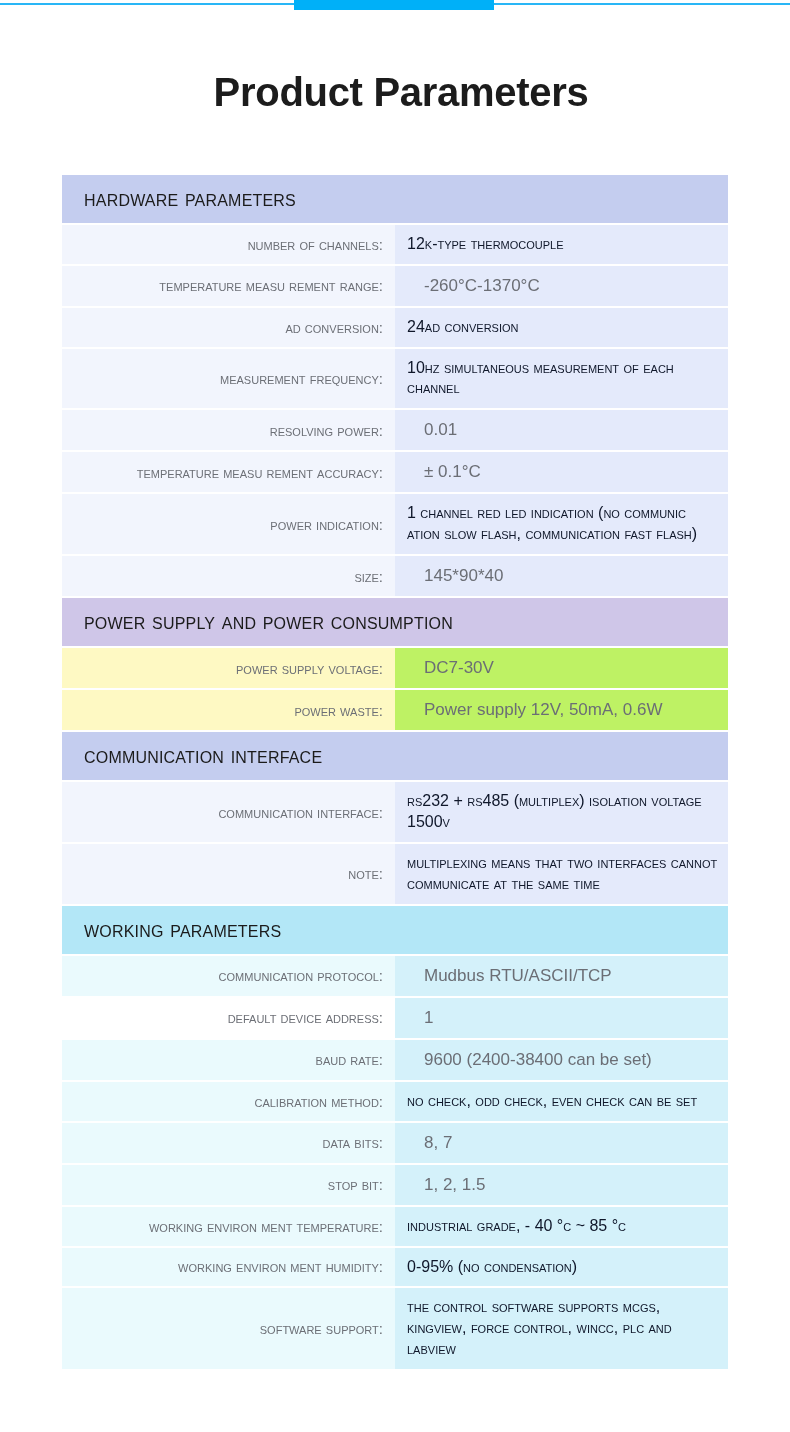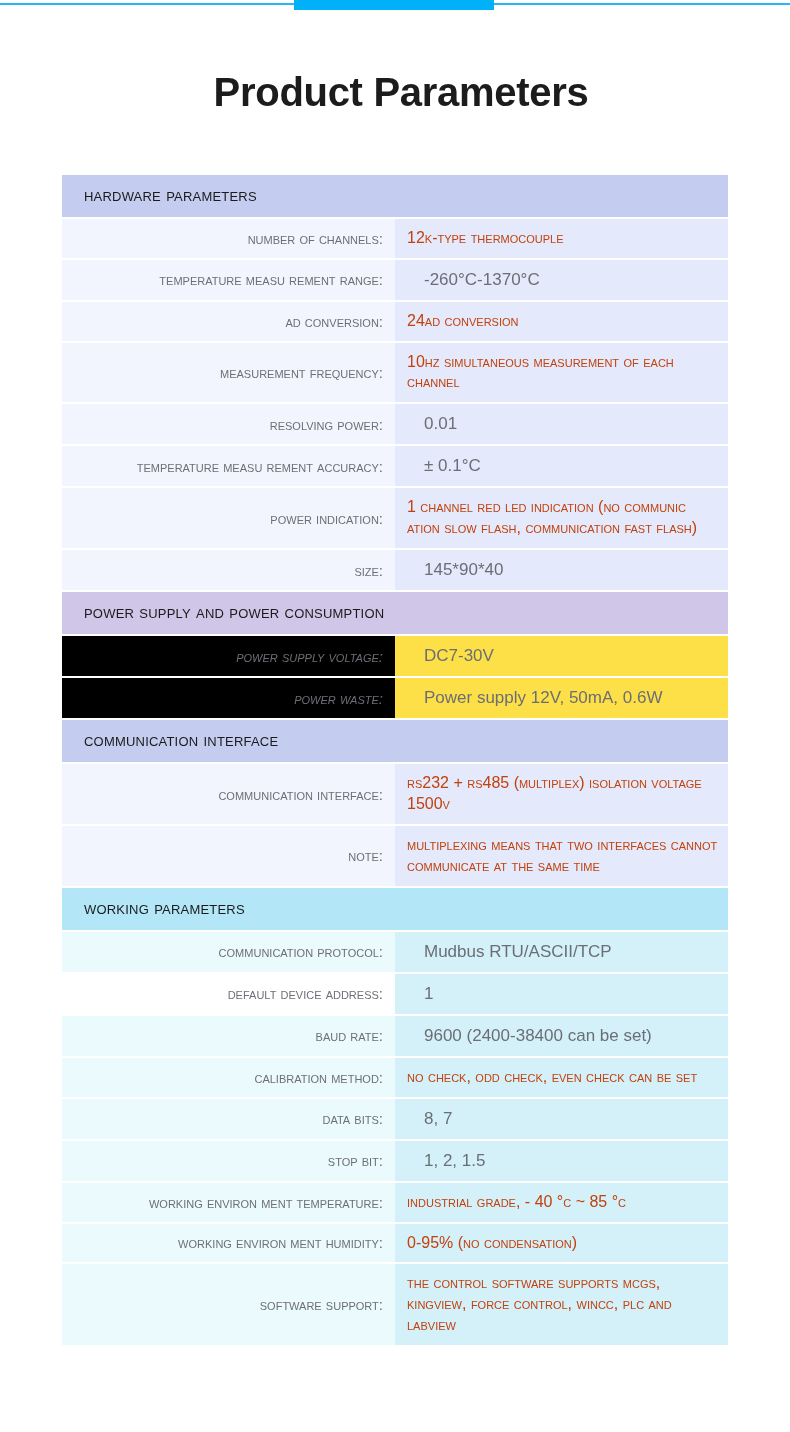--- a/index.html
+++ b/index.html
@@ -56,21 +56,21 @@
     border-spacing: 0 2px;
     table-layout: fixed;
   }
   .params td, .params th {
     padding: 0;
     vertical-align: middle;
   }
 
   
   .sec-head td {
-    font-size: 18px;
+    font-size: 23px;
     color: #1b1b1b;
     padding: 10px 0 11px 22px;
     letter-spacing: 0.2px;
     font-variant: small-caps;
     text-transform: lowercase;
     font-weight: 400;
   }
   .sec-head.blue   td { background: #c4cdef; }
   .sec-head.purple td { background: #cfc6e8; }
   .sec-head.cyan   td { background: #b3e7f7; }
@@ -83,39 +83,39 @@
     font-size: 15px;
     line-height: 1.28;
     color: #6c6f76;
     font-variant: small-caps;
     text-transform: lowercase;
   }
   tr.row td.v {
     padding: 9px 10px 9px 12px;
     font-size: 16px;
     line-height: 1.3;
-    color: #c2410c;
+    color: #0f172a;
     font-variant: small-caps;
     text-transform: lowercase;
   }
   
   tr.row td.v.plain {
     font-variant: normal;
     text-transform: none;
     font-size: 17px;
     color: #6b6e75;
     padding-left: 29px;
   }
 
   
   .t-blue td.k { background: #f2f5fd; }
   .t-blue td.v { background: #e4eafb; }
   
-  .t-purple td.k { background: #000000; font-style: italic; }
-  .t-purple td.v { background: #fde047; }
+  .t-purple td.k { background: #fef9c3; }
+  .t-purple td.v { background: #bef264; }
   
   .t-cyan td.k { background: #eafafd; }
   .t-cyan td.v { background: #d4f1fa; }
   
   .t-cyan td.k.white { background: #ffffff; }
 
   .tall td { padding-top: 15px; padding-bottom: 15px; }
 
   .spacer { height: 36px; }
 </style>

